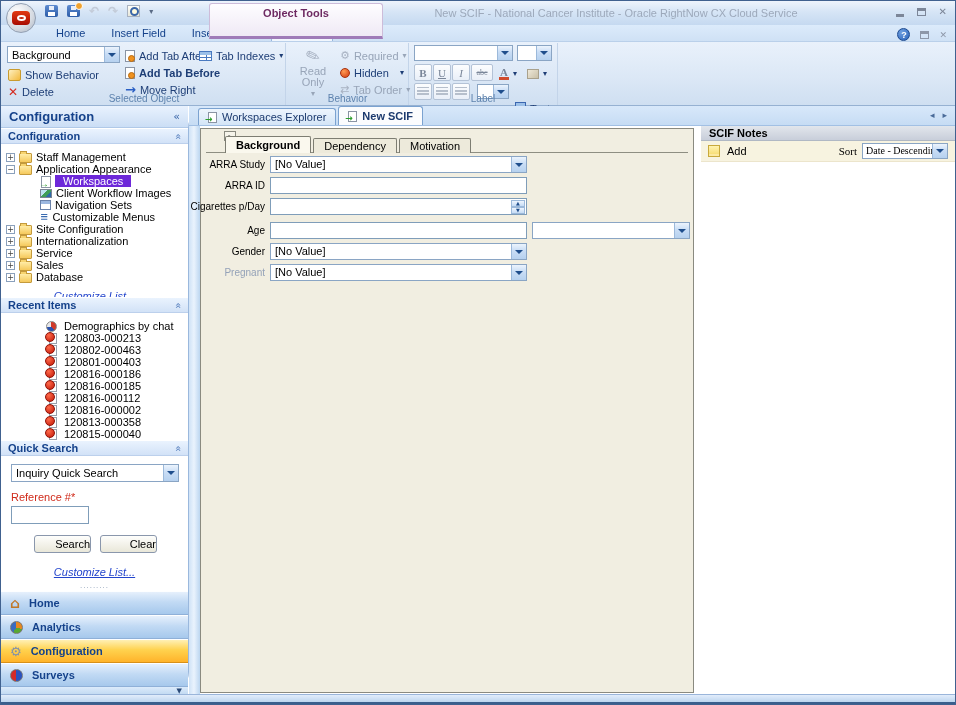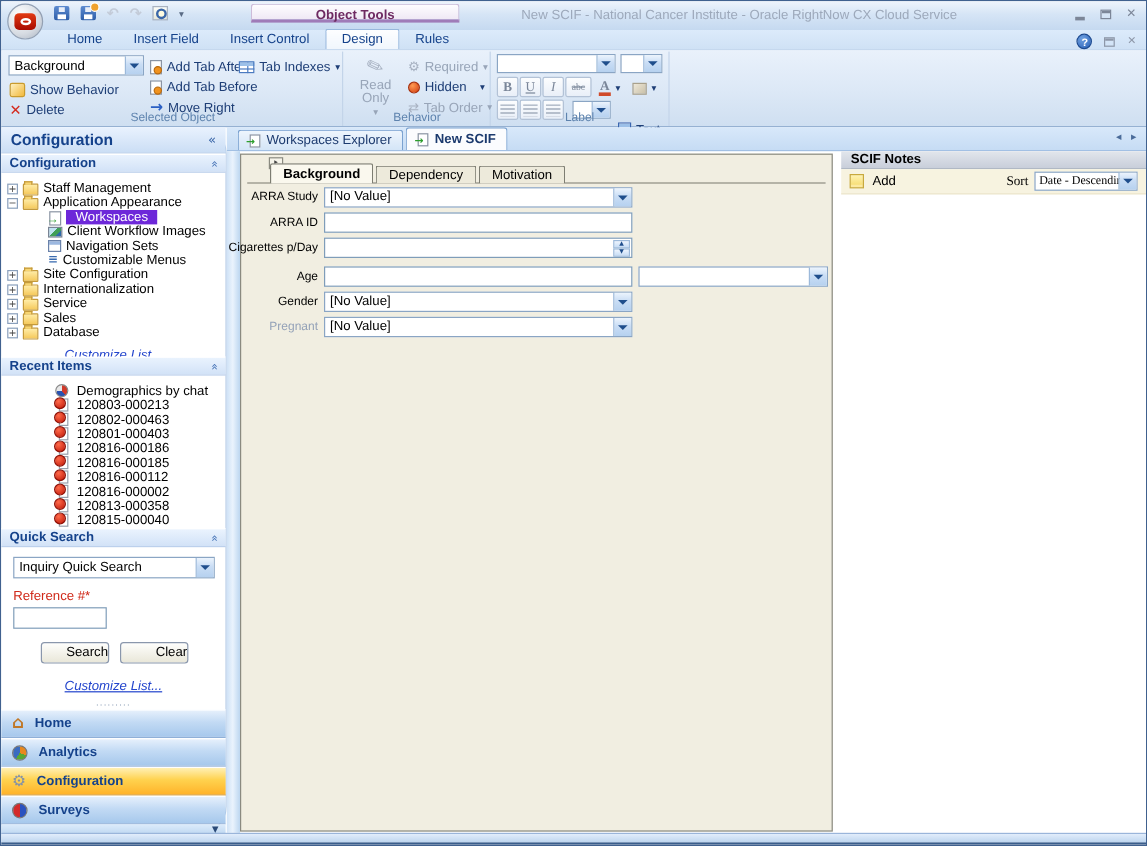--- a/index.html
+++ b/index.html
@@ -27,21 +27,21 @@
       linear-gradient(#e8eef8,#e8eef8) 4px 1px / 5px 4px no-repeat,
       linear-gradient(#5d8bd0,#2d5da8); }
   .icon-saveas::after { content:''; position:absolute; right:-3px; top:-3px; width:6px; height:6px;
     border-radius:50%; background:#f0a22e; border:1px solid #fff; }
   .icon-undo, .icon-redo { font-size:12px; line-height:12px; color:#c3cbd8; font-weight:bold; }
   .icon-preview { position:relative; width:13px; height:12px; display:inline-block;
     background: linear-gradient(#fdfdf8,#e7e7da); border:1px solid #a9b2c0; }
   .icon-preview::after { content:''; position:absolute; right:0px; bottom:0px; width:5px; height:5px;
     border:2px solid #3a66a8; border-radius:50%; background:#fffbe0; }
   .qat-arrow { font-size:8px; color:#5a6b85; }
-  .objtools { position:absolute; left:208px; top:2px; width:174px; height:16px; z-index:4;
+  .objtools { position:absolute; left:208px; top:2px; width:174px; height:36px; z-index:4;
     border-radius:3px 3px 0 0; background: linear-gradient(#fefdff, #efe9f5);
     border:1px solid #cdbcd9; border-bottom:3px solid #9f7bb8;
     text-align:center; font-weight:bold; color:#6e2a62; padding-top:3px; }
   .title-text { position:absolute; left:390px; top:6px; width:450px; text-align:center;
     color:#9da9bb; white-space:nowrap; }
   .win-controls { position:absolute; right:8px; top:6px; display:flex; gap:13px; align-items:center; color:#7c8698; }
   .wm-min { width:8px; height:3px; background:#7c8698; margin-top:7px; }
   .wm-restore { width:9px; height:8px; border:1px solid #7c8698; box-shadow: inset 0 2px 0 #7c8698; }
   .wm-close { font-size:10px; font-weight:bold; line-height:10px; }
 
@@ -129,21 +129,21 @@
   .icon-wsarrow::after { content:'→'; position:absolute; left:-1px; bottom:-2px; color:#2d9e2d; font-size:10px;
     font-weight:bold; }
   .icon-image { width:12px; height:9px; border:1px solid #7a8494; flex:none;
     background: linear-gradient(135deg, #bfe3f2 40%, #3f9e58 40% 70%, #2d6aa8 70%); }
   .icon-navset { width:11px; height:10px; border:1px solid #6a82aa; background:#fff;
     box-shadow: inset 0 3px 0 #9cb8e0; flex:none; }
   .icon-menus { color:#3a6bb0; font-size:10px; line-height:10px; font-weight:bold; flex:none; }
   .link { color:#2244cc; text-decoration:underline; }
   .customize-link { display:block; text-align:center; margin-top:7px;font-style:italic; }
   .recent-block { height:127px; padding-top:7px; overflow:hidden; }
-  .rrow { display:flex; align-items:flex-start; height:12px; gap:7px; padding-left:45px; white-space:nowrap; }
+  .rrow { display:flex; align-items:flex-end; height:12px; gap:7px; padding-left:45px; white-space:nowrap; }
   .icon-pie { width:11px; height:11px; border-radius:50%; flex:none;
     background: conic-gradient(#d03a2a 0 40%, #2a52b0 40% 72%, #e8e8e8 72%); border:1px solid #888; }
   .icon-incident { position:relative; width:8px; height:11px; background:#fff; border:1px solid #98a0ac;
     flex:none; margin-left:3px; }
   .icon-incident::before { content:''; position:absolute; left:-5px; top:-2px; width:8px; height:8px;
     border-radius:50%; background: radial-gradient(circle at 35% 30%, #ff6a4a, #c01808); border:1px solid #901005; }
   .qs-block { height:130px; padding:8px 10px 0; overflow:hidden; }
   .qs-combo { width:168px; height:18px; }
   .ref-label { color:#d02a1a; margin:9px 0 3px; }
   .qs-input { width:78px; height:18px; border:1px solid #7f9db9; background:#fff; font:inherit; padding:0 3px; }
@@ -268,21 +268,21 @@
         <span>Show Behavior</span>
       </div>
       <div class="rbtn" style="left:5px; top:41px;">
         <span class="icon-delete-x glyph">✕</span>
         <span>Delete</span>
       </div>
       <div class="rbtn" style="left:122px; top:5px;">
         <span class="icon-addtab"></span>
         <span>Add Tab After</span>
       </div>
-      <div class="rbtn" style="left:122px; top:22px;">
+      <div class="rbtn" style="left:122px; top:22px;font-weight:bold;">
         <span class="icon-addtab"></span>
         <span>Add Tab Before</span>
       </div>
       <div class="rbtn" style="left:122px; top:39px;">
         <span class="icon-moveright glyph">→</span>
         <span>Move Right</span>
       </div>
       <div class="rbtn" style="left:196px; top:5px;">
         <span class="icon-table"></span>
         <span>Tab Indexes</span>

